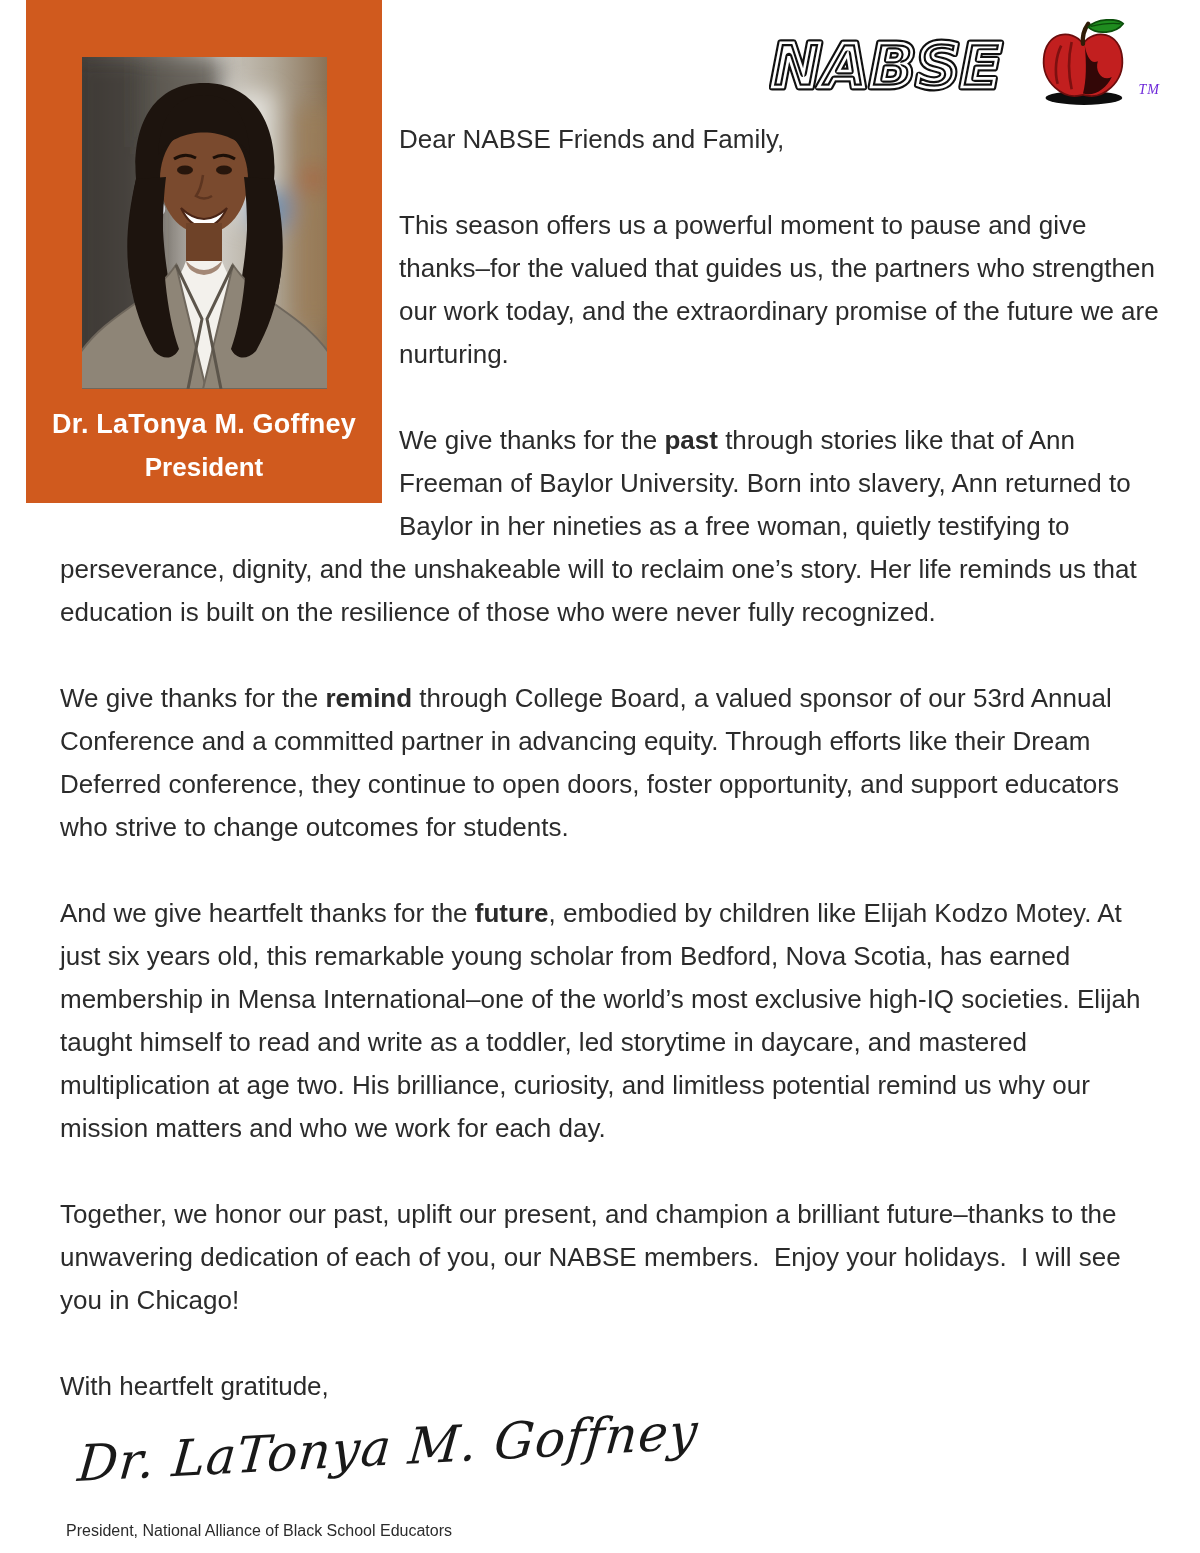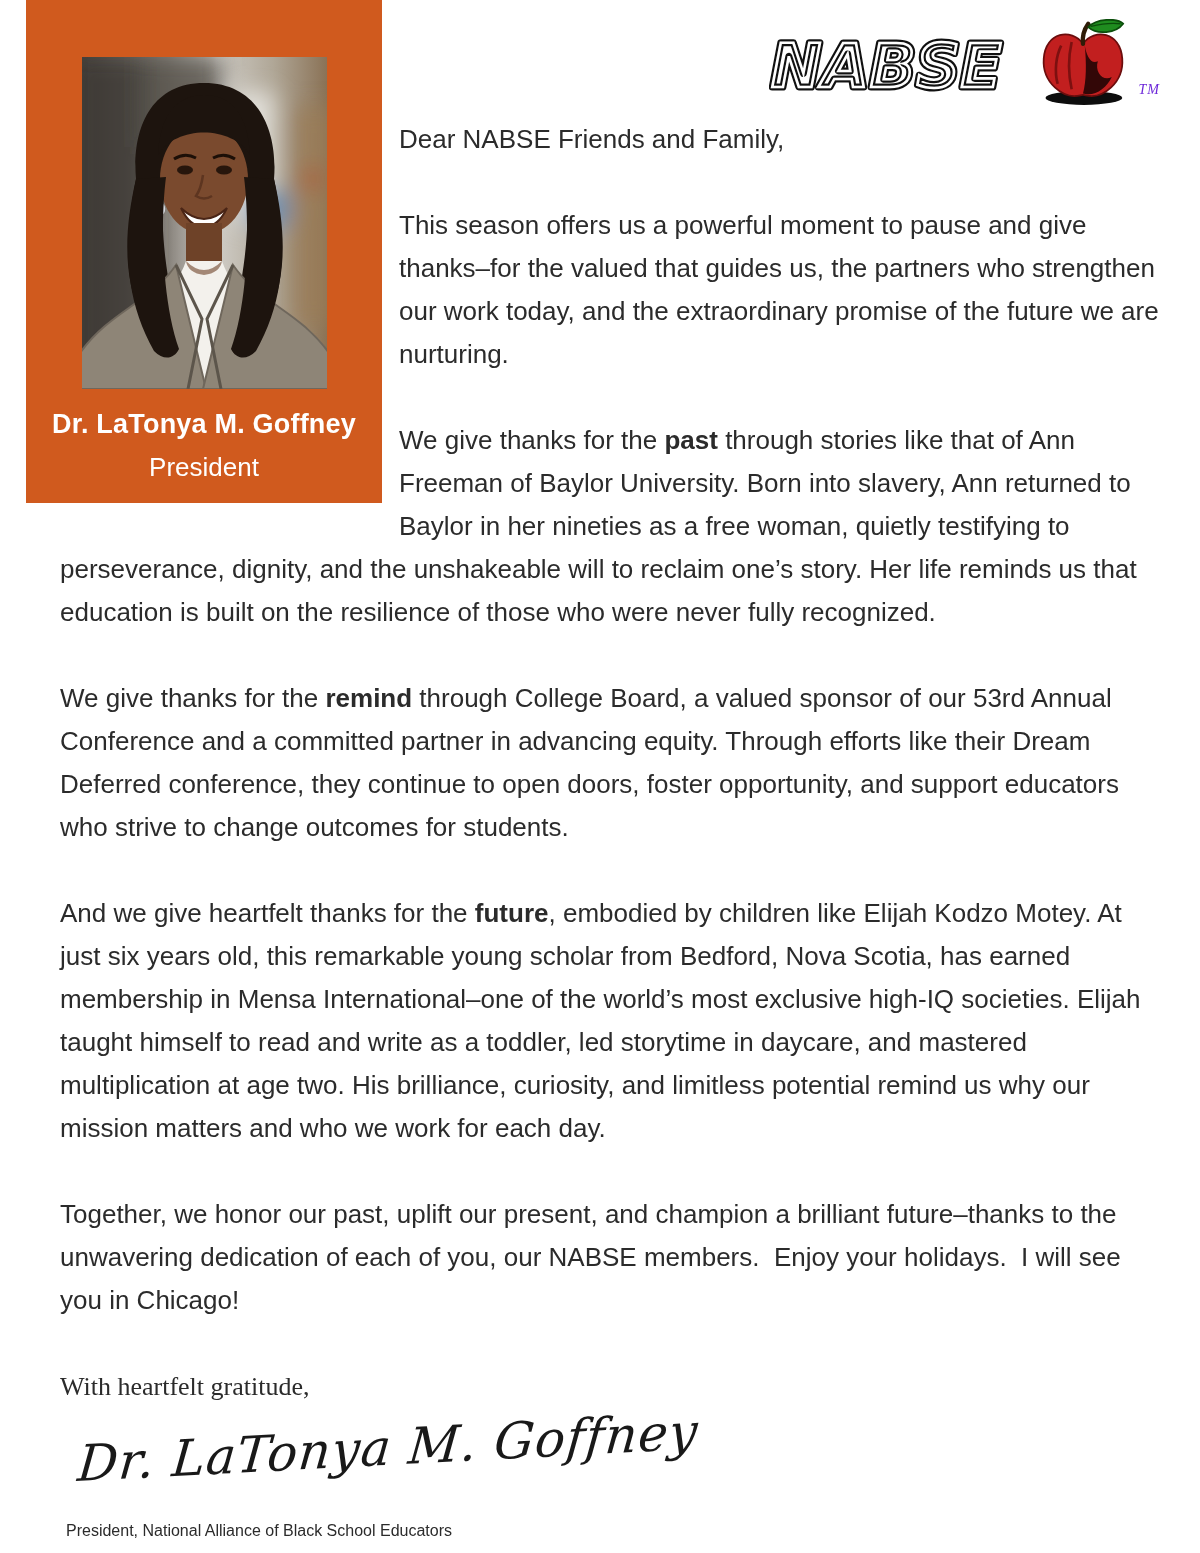--- a/index.html
+++ b/index.html
@@ -32,21 +32,21 @@
   .president-name {
     margin-top:20px;
     color:#ffffff;
     font-weight:bold;
     font-size:27px;
     letter-spacing:0.2px;
   }
   .president-title {
     margin-top:12px;
     color:#ffffff;
-    font-weight:normal;
+    font-weight:bold;
     font-size:26px;
   }
   
   .logo-row {
     display:flex;
     justify-content:flex-end;
     align-items:flex-start;
     padding-top:19px;
     height:112px;
     font-style:italic;
@@ -64,21 +64,21 @@
   
   .letter p {
     font-size:26px;
     line-height:43px;
     margin:0 0 43px 0;
     white-space:pre-wrap;
     color:#2b2b2b;
   }
   .letter p.greeting { margin-top:6px; }
   .letter p.together { }
-  .letter p.closing { margin-bottom:0;font-family:Liberation Serif, serif; }
+  .letter p.closing { margin-bottom:0; }
   .b { font-weight:bold; }
   .signature {
     font-family:"DejaVu Serif", serif;
     font-style:italic;
     font-size:50px;
     color:#191919;
     transform:rotate(-3deg) skewX(-8deg);
     transform-origin:left center;
     margin:8px 0 10px 18px;
     height:96px;

